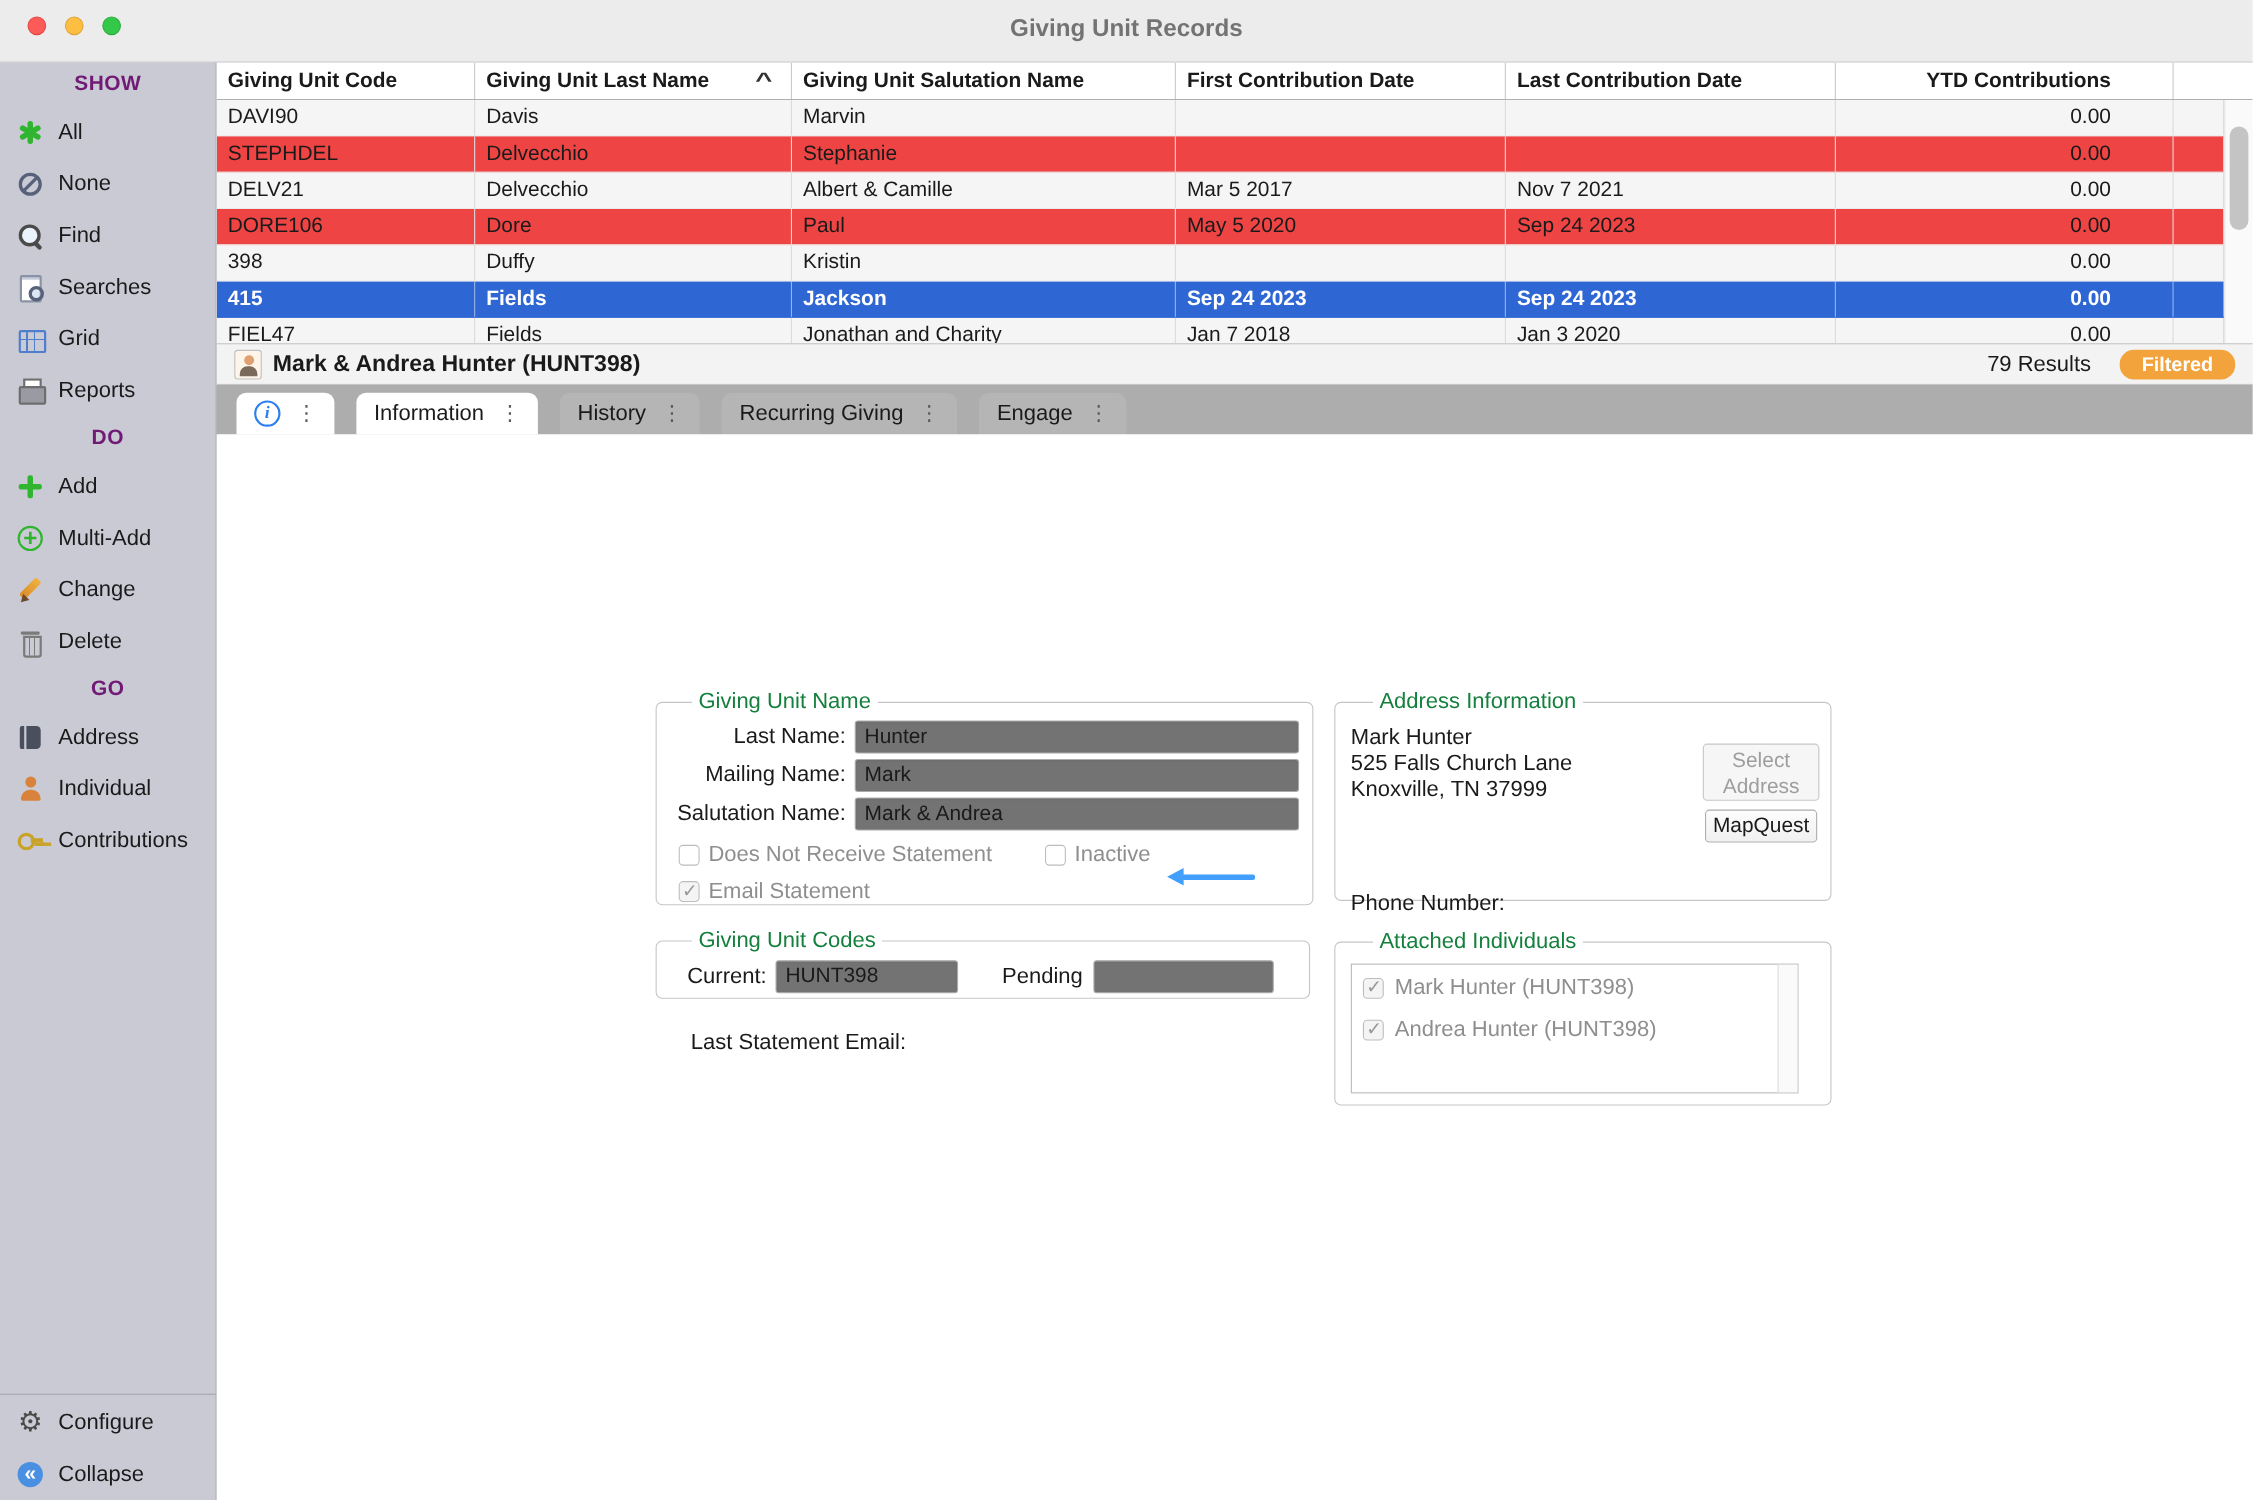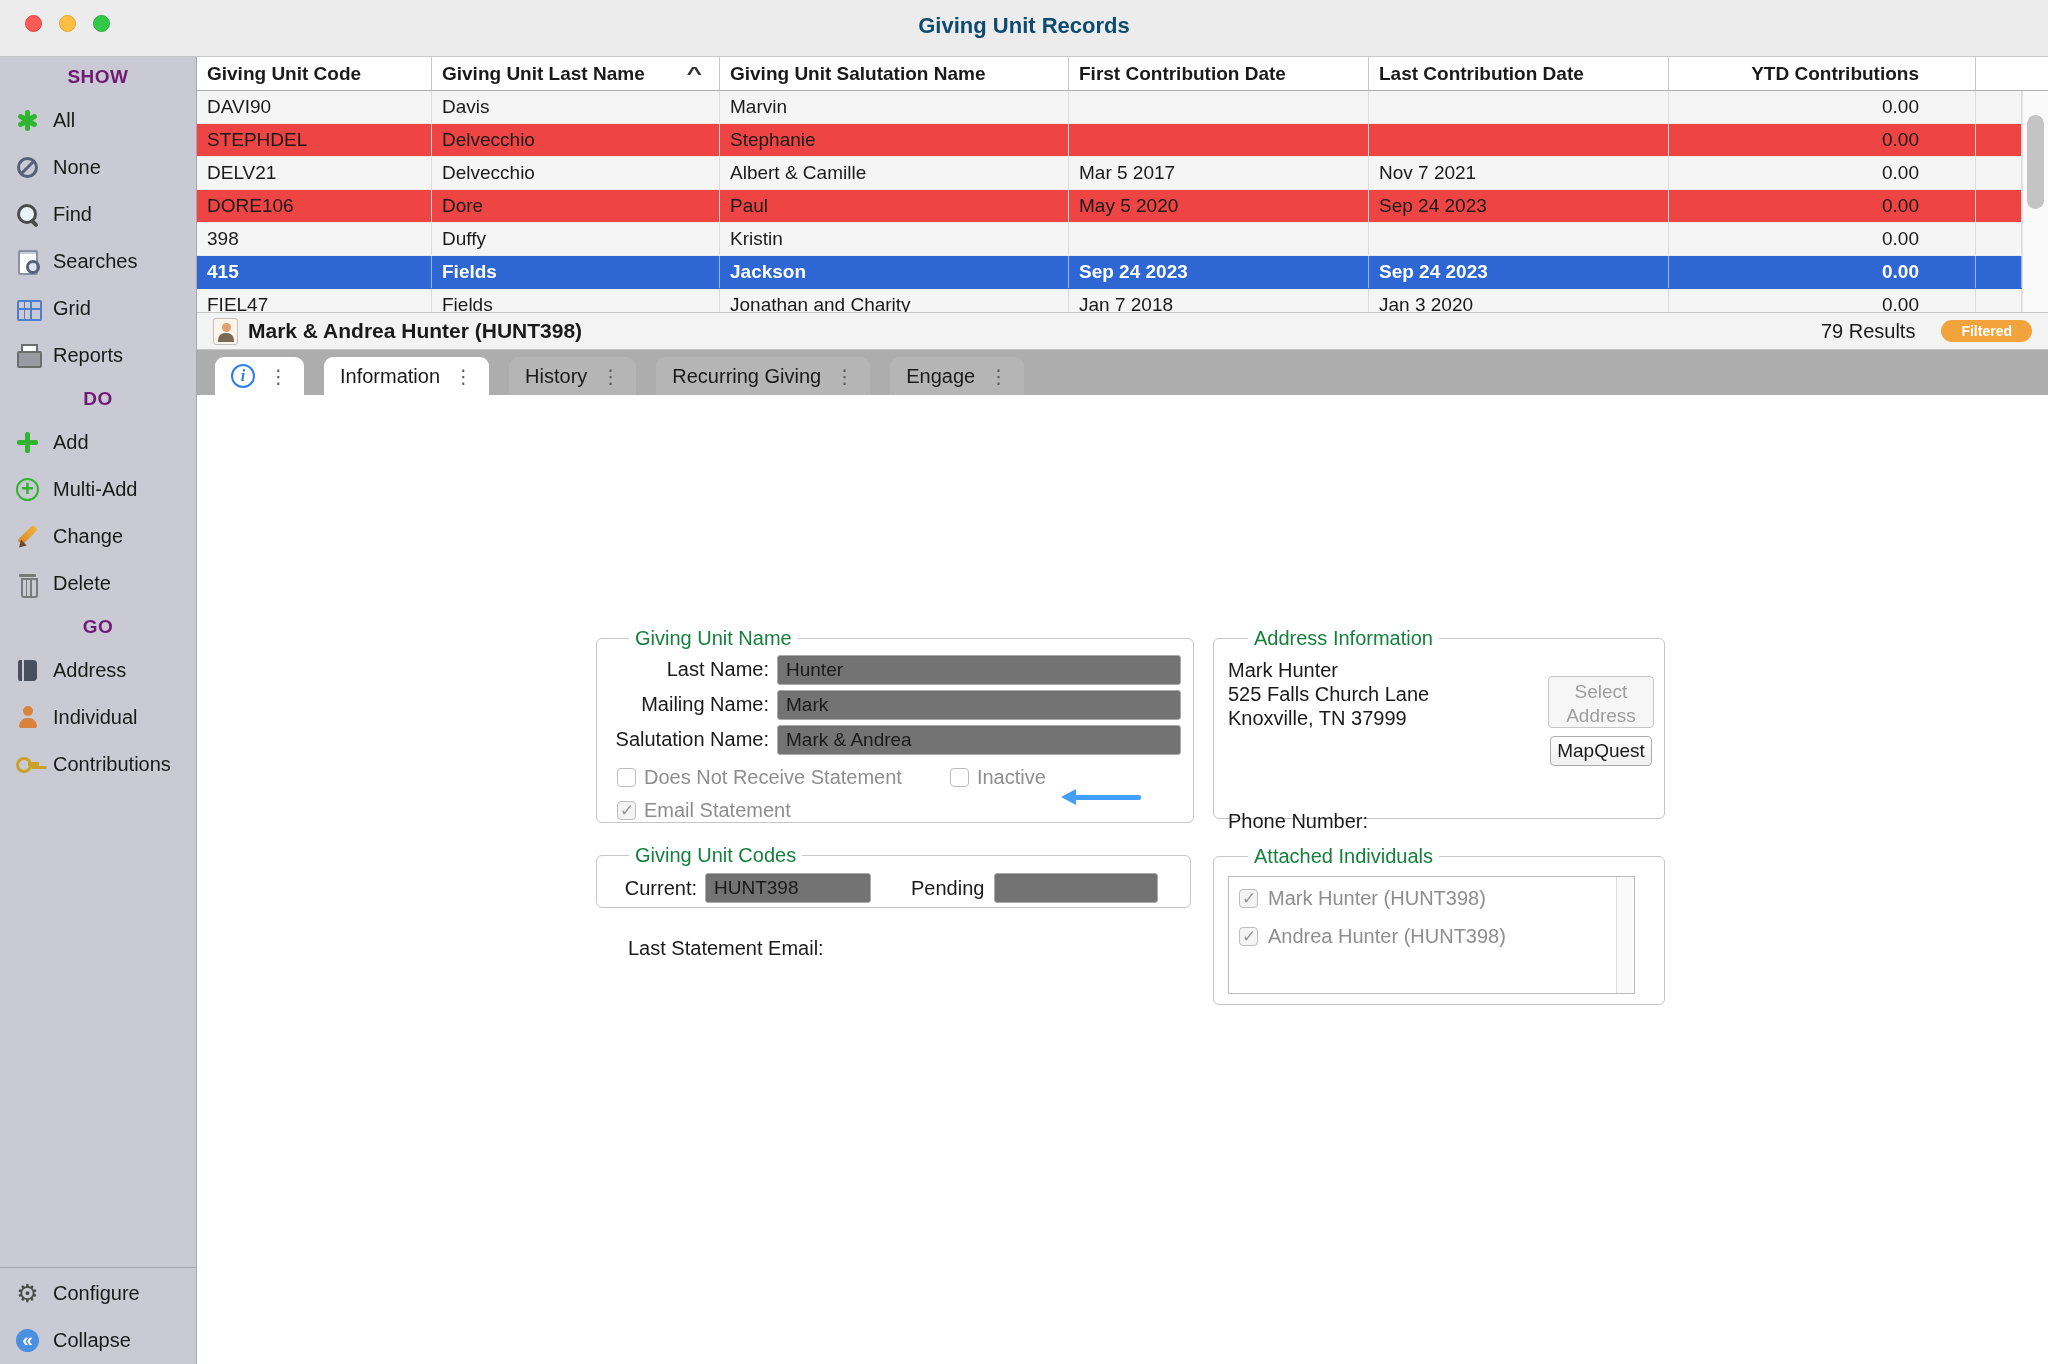--- a/index.html
+++ b/index.html
@@ -1,21 +1,21 @@
 <!DOCTYPE html>
 <html><head>
 <meta charset="utf-8">
 <style>
   * { margin:0; padding:0; box-sizing:border-box; }
   html,body { width:2048px; height:1364px; }
   body { font-family:"Liberation Sans","DejaVu Sans",sans-serif; background:#fff; color:#1a1a1a; position:relative; overflow:hidden; }
 
   
   .titlebar { position:absolute; left:0; top:0; width:2048px; height:57px; background:#ECECEC; border-bottom:1px solid #C6C6C6; }
-  .titlebar .title { position:absolute; top:13px; left:0; width:100%; text-align:center; font-size:22px; font-weight:700; color:#0c4a6e; }
+  .titlebar .title { position:absolute; top:13px; left:0; width:100%; text-align:center; font-size:22px; font-weight:700; color:#737373; }
   .traffic { position:absolute; left:25px; top:15px; display:flex; gap:17px; }
   .light { width:17px; height:17px; border-radius:50%; }
   .light.red { background:#FC5B57; border:1px solid #E2443F; }
   .light.yellow { background:#FDBE41; border:1px solid #E0A436; }
   .light.green { background:#34C84A; border:1px solid #2BAD3E; }
 
   
   .sidebar { position:absolute; left:0; top:57px; width:197px; height:1307px; background:#C9CAD4; border-right:1px solid #A8A8B2; }
   .side-header { height:40px; display:flex; align-items:center; justify-content:center; font-size:19px; font-weight:700; color:#701a75; letter-spacing:0.5px; }
   .side-item { height:47px; display:flex; align-items:center; padding-left:15px; gap:13px; font-size:20px; cursor:default; }
@@ -88,21 +88,21 @@
   .vscroll { position:absolute; right:0; top:34px; bottom:0; width:26px; background:#FAFAFA; border-left:1px solid #E3E3E3; }
   .vthumb { position:absolute; left:4px; top:24px; width:17px; height:94px; background:#C4C4C4; border-radius:9px; }
 
   
   .record-bar { position:absolute; left:197px; top:312px; width:1851px; height:38px; background:#F3F3F3; border-top:1px solid #C6C6C6; border-bottom:1px solid #C6C6C6; display:flex; align-items:center; padding:0 14px 0 16px; gap:10px; }
   .ic-contact { width:25px; height:27px; border:1px solid #C0C0C0; border-radius:3px; background:#FDF4EA; position:relative; flex:0 0 25px; }
   .ic-contact .head { position:absolute; left:8px; top:4px; width:9px; height:9px; border-radius:50%; background:#E0A070; }
   .ic-contact .body { position:absolute; left:4px; top:14px; width:16px; height:9px; border-radius:7px 7px 0 0; background:#7A6A5A; }
   .record-title { font-size:21px; font-weight:700; }
   .results { margin-left:auto; font-size:20px; color:#1a1a1a; }
-  .badge { background:#F2A33C; color:#fff; font-weight:700; font-size:14px; padding:3px 20px; border-radius:13px; margin-left:16px; margin-right:2px; }
+  .badge { background:#F2A33C; color:#fff; font-weight:700; font-size:18px; padding:3px 20px; border-radius:13px; margin-left:16px; margin-right:2px; }
 
   
   .tabbar { position:absolute; left:197px; top:350px; width:1851px; height:45px; background:#ADADAD; display:flex; align-items:flex-end; padding-left:18px; }
   .tab { height:38px; display:flex; align-items:center; gap:14px; padding:0 16px; border-radius:9px 9px 0 0; font-size:20px; margin-right:20px; background:rgba(255,255,255,0.10); }
   .tab.selected { background:#FFFFFF; }
   .gripper::before { content:"\22EE"; color:#5A5A5A; font-size:19px; }
   .info-circle { width:24px; height:24px; border:2.5px solid #2D7FF0; border-radius:50%; background:#fff; position:relative; }
   .info-circle::before { content:"i"; position:absolute; inset:0; text-align:center; line-height:19px; color:#2D7FF0; font-size:16px; font-weight:700; font-family:"Liberation Serif",serif; font-style:italic; }
 
   

